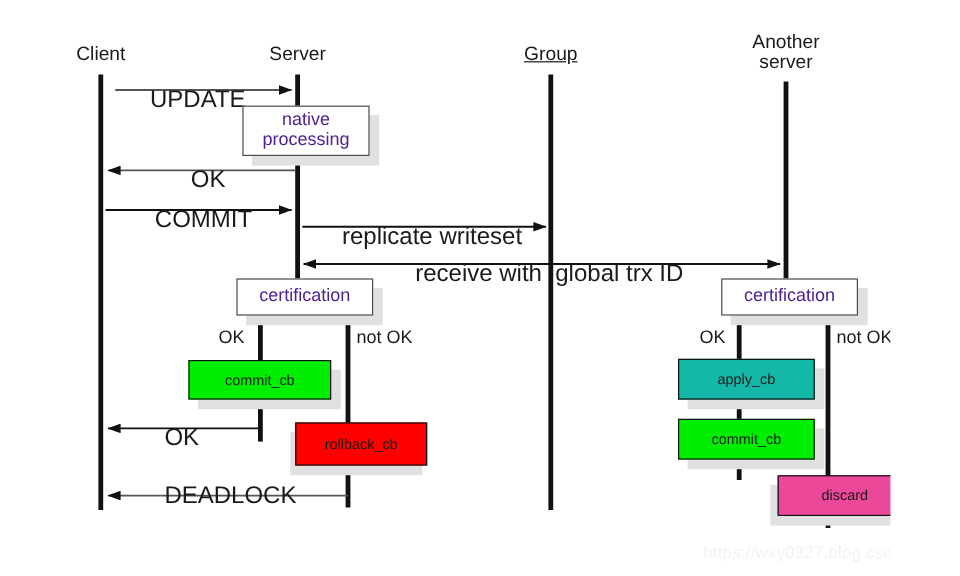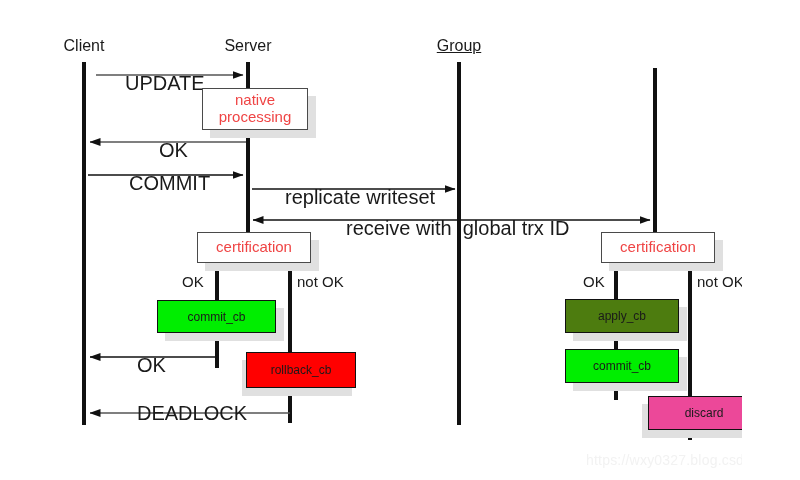--- a/index.html
+++ b/index.html
@@ -39,21 +39,21 @@
   }
   .branch-label {
     font-size: 15px;
   }
   .procbox {
     position: absolute;
     box-sizing: border-box;
     border: 1px solid #4a4a4a;
     background: #ffffff;
     font-size: 15px;
-    color: #ef4444;
+    color: #4c1d95;
     display: flex;
     align-items: center;
     justify-content: center;
     text-align: center;
     line-height: 1.12;
     z-index: 4;
   }
   .cbbox {
     position: absolute;
     box-sizing: border-box;
@@ -123,20 +123,22 @@
     <line x1="88" y1="175" x2="243" y2="175" stroke="#111111" stroke-width="1.6" marker-end="url(#ah-dark)"></line>
     <line x1="252" y1="189" x2="455" y2="189" stroke="#111111" stroke-width="1.6" marker-end="url(#ah-dark)"></line>
     <line x1="253" y1="220" x2="650" y2="220" stroke="#111111" stroke-width="1.6" marker-start="url(#ah-dark-start)" marker-end="url(#ah-dark)"></line>
     <line x1="217" y1="357" x2="90" y2="357" stroke="#111111" stroke-width="1.6" marker-end="url(#ah-dark)"></line>
     <line x1="290" y1="413" x2="90" y2="413" stroke="#555555" stroke-width="1.6" marker-end="url(#ah-dark)"></line>
   </svg>
 
   <div class="lbl actor-label" style="left:44px; top:38px; width:80px;">Client</div>
   <div class="lbl actor-label" style="left:208px; top:38px; width:80px;">Server</div>
   <div class="lbl actor-label" style="left:419px; top:38px; width:80px;text-decoration:underline;">Group</div>
+  <div class="lbl actor-label" style="left:605px; top:28px; width:100px;">Another
+server</div>
 
   <div class="lbl msg-label" style="left:125px; top:58px;">UPDATE</div>
   <div class="lbl msg-label" style="left:159px; top:125px;">OK</div>
   <div class="lbl msg-label" style="left:129px; top:158px;">COMMIT</div>
   <div class="lbl msg-label" style="left:285px; top:172px;">replicate writeset</div>
   <div class="lbl msg-label" style="left:346px; top:203px;">receive with  global trx ID</div>
   <div class="lbl msg-label" style="left:137px; top:340px;">OK</div>
   <div class="lbl msg-label" style="left:137px; top:388px;">DEADLOCK</div>
 
   <div class="lbl branch-label" style="left:182px; top:274px;">OK</div>
@@ -144,19 +146,19 @@
   <div class="lbl branch-label" style="left:583px; top:274px;">OK</div>
   <div class="lbl branch-label" style="left:697px; top:274px;">not OK</div>
 
   <div class="procbox" style="left:202px; top:88px; width:106px; height:42px;">native
 processing</div>
   <div class="procbox" style="left:197px; top:232px; width:114px; height:31px;">certification</div>
   <div class="procbox" style="left:601px; top:232px; width:114px; height:31px;">certification</div>
 
   <div class="cbbox" style="left:157px; top:300px; width:119px; height:33px; background:#00ee00;">commit_cb</div>
   <div class="cbbox" style="left:246px; top:352px; width:110px; height:36px; background:#ff0000;">rollback_cb</div>
-  <div class="cbbox" style="left:565px; top:299px; width:114px; height:34px; background:#4d7c0f;">apply_cb</div>
+  <div class="cbbox" style="left:565px; top:299px; width:114px; height:34px; background:#14b8a6;">apply_cb</div>
   <div class="cbbox" style="left:565px; top:349px; width:114px; height:34px; background:#00ee00;">commit_cb</div>
   <div class="cbbox" style="left:648px; top:396px; width:112px; height:34px; background:#ec4899;">discard</div>
 
   <div class="watermark" style="left:586px; top:452px;">https://wxy0327.blog.csdn.net</div>
 
 </div>
 
 </body></html>

